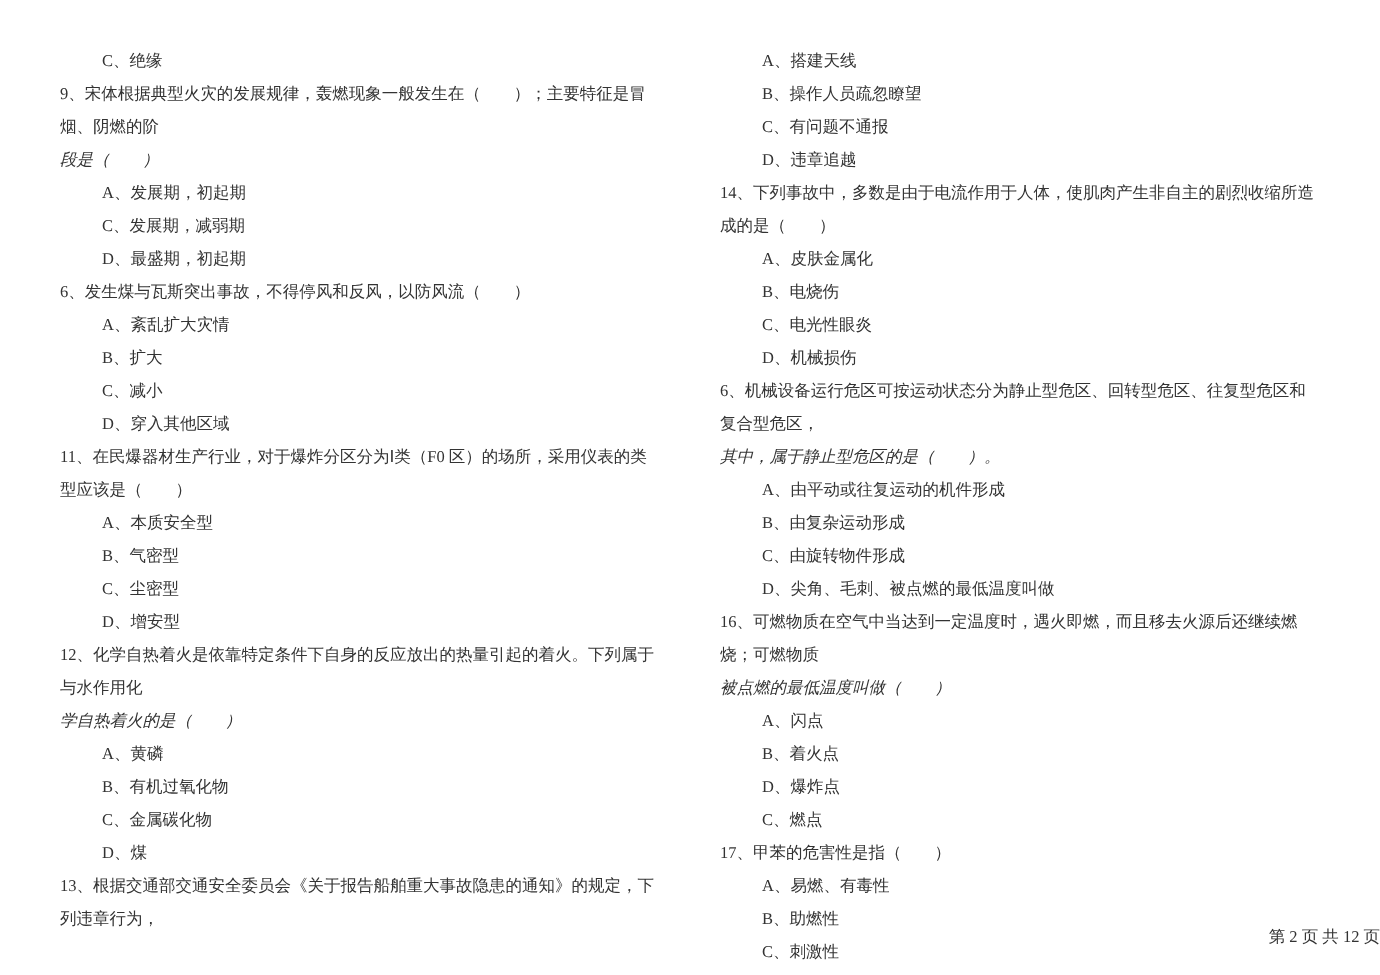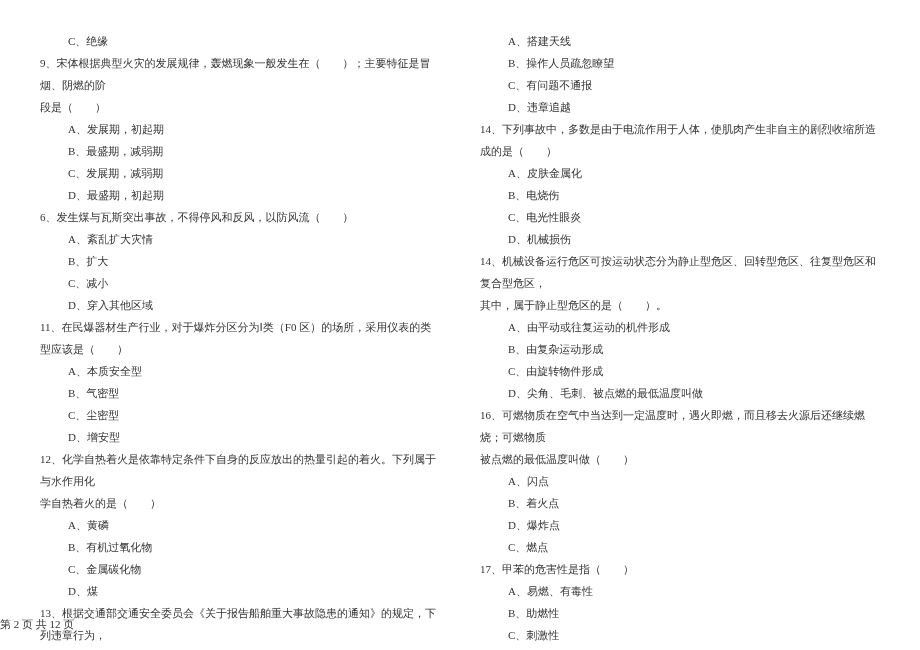--- a/index.html
+++ b/index.html
@@ -23,40 +23,40 @@
       line-height: 2.0;
     }
     .option {
       padding-left: 28px;
     }
     .question {
       padding-left: 0;
     }
     .q-continue {
       padding-left: 0;
+      font-style: italic;
     }
     .footer {
       position: absolute;
       bottom: 18px;
       left: 0;
       right: 0;
-      text-align: left;
+      text-align: right;
       font-size: 11px;
     }
   </style>
 </head>
 <body>
 
 <div class="page">
   <div class="col">
     <div class="option">C、绝缘</div>
     <div class="question">9、宋体根据典型火灾的发展规律，轰燃现象一般发生在（　　）；主要特征是冒烟、阴燃的阶</div>
     <div class="q-continue">段是（　　）</div>
     <div class="option">A、发展期，初起期</div>
-    <div class="option">B、最盛期，减弱期</div>
     <div class="option">C、发展期，减弱期</div>
     <div class="option">D、最盛期，初起期</div>
     <div class="question">6、发生煤与瓦斯突出事故，不得停风和反风，以防风流（　　）</div>
     <div class="option">A、紊乱扩大灾情</div>
     <div class="option">B、扩大</div>
     <div class="option">C、减小</div>
     <div class="option">D、穿入其他区域</div>
     <div class="question">11、在民爆器材生产行业，对于爆炸分区分为Ⅰ类（F0 区）的场所，采用仪表的类型应该是（　　）</div>
     <div class="option">A、本质安全型</div>
     <div class="option">B、气密型</div>
@@ -75,21 +75,21 @@
   <div class="col">
     <div class="option">A、搭建天线</div>
     <div class="option">B、操作人员疏忽瞭望</div>
     <div class="option">C、有问题不通报</div>
     <div class="option">D、违章追越</div>
     <div class="question">14、下列事故中，多数是由于电流作用于人体，使肌肉产生非自主的剧烈收缩所造成的是（　　）</div>
     <div class="option">A、皮肤金属化</div>
     <div class="option">B、电烧伤</div>
     <div class="option">C、电光性眼炎</div>
     <div class="option">D、机械损伤</div>
-    <div class="question">14、机械设备运行危区可按运动状态分为静止型危区、回转型危区、往复型危区和复合型危区，</div>
+    <div class="question">6、机械设备运行危区可按运动状态分为静止型危区、回转型危区、往复型危区和复合型危区，</div>
     <div class="q-continue">其中，属于静止型危区的是（　　）。</div>
     <div class="option">A、由平动或往复运动的机件形成</div>
     <div class="option">B、由复杂运动形成</div>
     <div class="option">C、由旋转物件形成</div>
     <div class="option">D、尖角、毛刺、被点燃的最低温度叫做</div>
     <div class="question">16、可燃物质在空气中当达到一定温度时，遇火即燃，而且移去火源后还继续燃烧；可燃物质</div>
     <div class="q-continue">被点燃的最低温度叫做（　　）</div>
     <div class="option">A、闪点</div>
     <div class="option">B、着火点</div>
     <div class="option">D、爆炸点</div>

